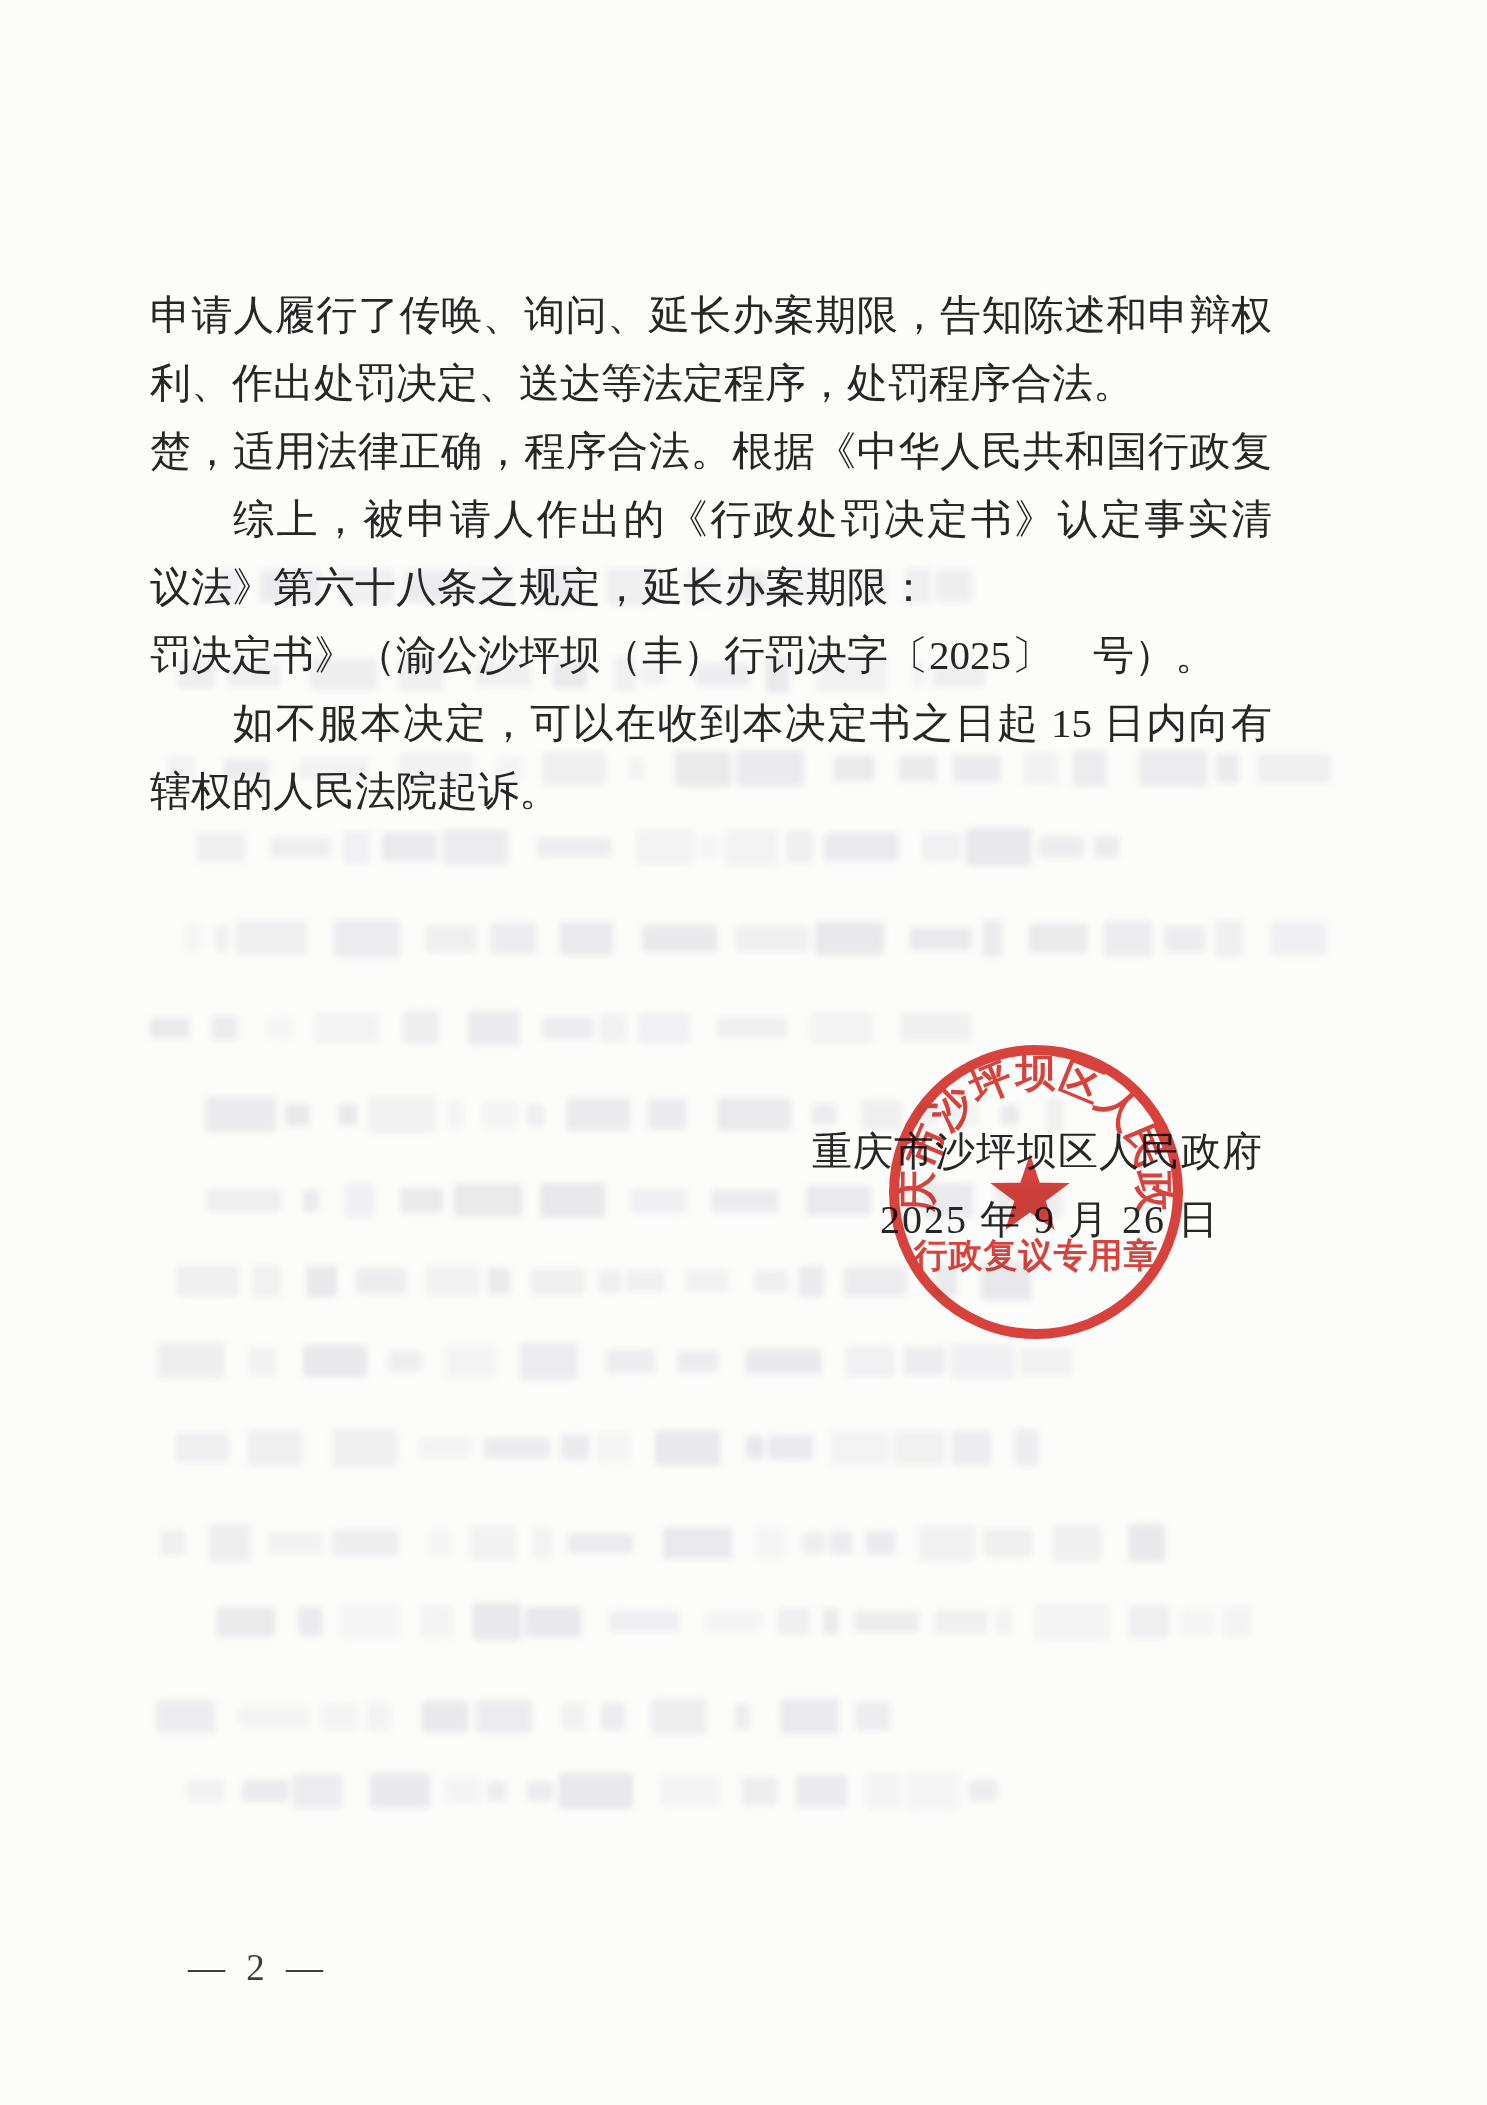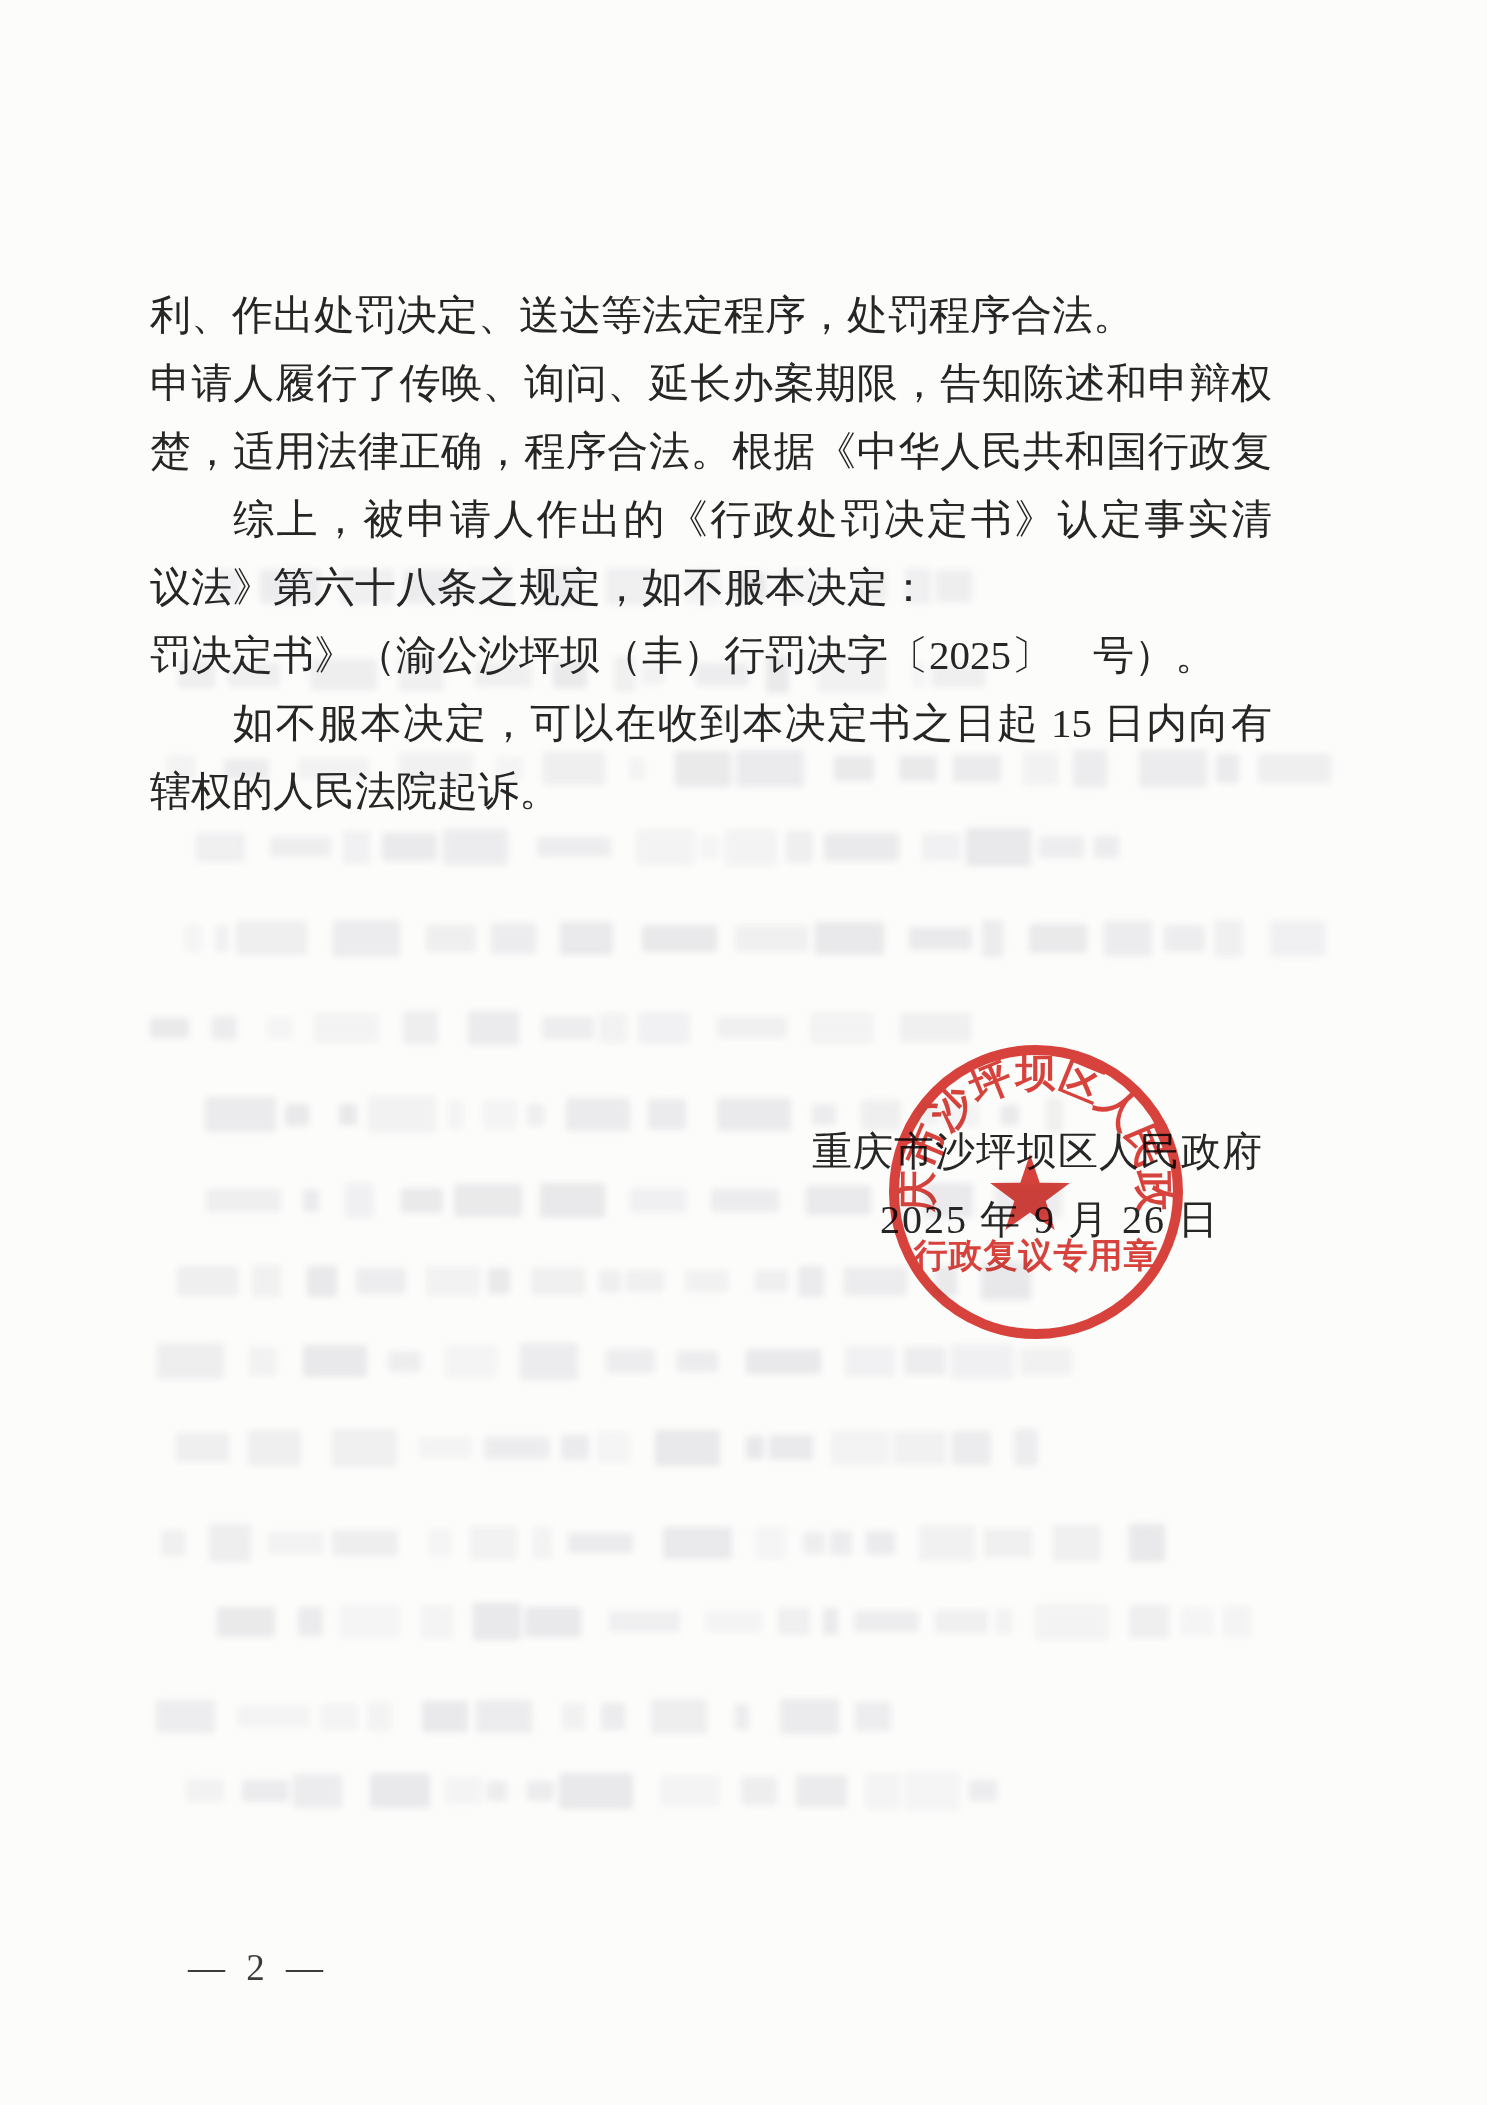--- a/index.html
+++ b/index.html
@@ -67,25 +67,25 @@
       <div class="bleed-row" style="top: 1262.44px; left: 177.024px;"><span style="width: 60.5674px; height: 29.3169px; margin-right: 14.7464px; opacity: 0.57;"></span><span style="width: 29.1752px; height: 32.6598px; margin-right: 25.6065px; opacity: 0.46;"></span><span style="width: 29.7835px; height: 31.0521px; margin-right: 19.4468px; opacity: 0.82;"></span><span style="width: 49.2379px; height: 25.6929px; margin-right: 20.8073px; opacity: 0.62;"></span><span style="width: 53.4221px; height: 30.2795px; margin-right: 8.5218px; opacity: 0.41;"></span><span style="width: 21.3348px; height: 26.0025px; margin-right: 21.7507px; opacity: 0.78;"></span><span style="width: 53.9342px; height: 27.0067px; margin-right: 13.7249px; opacity: 0.52;"></span><span style="width: 21.7879px; height: 22.7868px; margin-right: 5.48684px; opacity: 0.56;"></span><span style="width: 37.3034px; height: 21.6457px; margin-right: 21.7583px; opacity: 0.52;"></span><span style="width: 42.3646px; height: 21.7916px; margin-right: 27.5273px; opacity: 0.45;"></span><span style="width: 32.8103px; height: 22.1872px; margin-right: 9.68169px; opacity: 0.54;"></span><span style="width: 26.3786px; height: 30.9375px; margin-right: 20.1862px; opacity: 0.71;"></span><span style="width: 62.6515px; height: 28.8622px; margin-right: 28.2744px; opacity: 0.68;"></span><span style="width: 21.4761px; height: 31.2311px; margin-right: 24.6162px; opacity: 0.79;"></span><span style="width: 49.956px; height: 37.4102px; margin-right: 12.1366px; opacity: 0.85;"></span></div>
       <div class="bleed-row" style="top: 1342.52px; left: 157.223px;"><span style="width: 67.0835px; height: 36.1737px; margin-right: 24.2558px; opacity: 0.6;"></span><span style="width: 28.8315px; height: 29.6225px; margin-right: 25.7429px; opacity: 0.4;"></span><span style="width: 64.3344px; height: 32.2955px; margin-right: 20.2848px; opacity: 0.82;"></span><span style="width: 33.0129px; height: 20.5106px; margin-right: 24.574px; opacity: 0.58;"></span><span style="width: 52.0761px; height: 32.4573px; margin-right: 23.0888px; opacity: 0.33;"></span><span style="width: 57.7876px; height: 37.6571px; margin-right: 27.6779px; opacity: 0.67;"></span><span style="width: 49.1564px; height: 23.9301px; margin-right: 21.6419px; opacity: 0.61;"></span><span style="width: 41.2429px; height: 20.4068px; margin-right: 28.1594px; opacity: 0.66;"></span><span style="width: 74.5329px; height: 25.5399px; margin-right: 24.8412px; opacity: 0.82;"></span><span style="width: 49.4014px; height: 31.2016px; margin-right: 9.54643px; opacity: 0.43;"></span><span style="width: 41.6908px; height: 27.784px; margin-right: 5.32373px; opacity: 0.61;"></span><span style="width: 62.413px; height: 35.1266px; margin-right: 6.38285px; opacity: 0.47;"></span><span style="width: 52.1046px; height: 27.6022px; margin-right: 12.8868px; opacity: 0.46;"></span></div>
       <div class="bleed-row" style="top: 1429.02px; left: 175.862px;"><span style="width: 53.3776px; height: 29.0729px; margin-right: 19.221px; opacity: 0.54;"></span><span style="width: 52.6228px; height: 36.1611px; margin-right: 30.4664px; opacity: 0.55;"></span><span style="width: 65.6119px; height: 37.658px; margin-right: 22.1598px; opacity: 0.52;"></span><span style="width: 52.9517px; height: 20.9481px; margin-right: 12.0217px; opacity: 0.32;"></span><span style="width: 66.1214px; height: 22.0094px; margin-right: 10.7116px; opacity: 0.67;"></span><span style="width: 27.7312px; height: 24.8999px; margin-right: 7.95129px; opacity: 0.72;"></span><span style="width: 33.0372px; height: 31.2418px; margin-right: 25.1595px; opacity: 0.31;"></span><span style="width: 65.1542px; height: 36.4029px; margin-right: 25.5143px; opacity: 0.82;"></span><span style="width: 18.5012px; height: 23.2623px; margin-right: 5.08452px; opacity: 0.84;"></span><span style="width: 43.5531px; height: 24.9774px; margin-right: 18.6553px; opacity: 0.76;"></span><span style="width: 57.8865px; height: 34.2334px; margin-right: 4.27008px; opacity: 0.36;"></span><span style="width: 52.2386px; height: 33.488px; margin-right: 6.46112px; opacity: 0.46;"></span><span style="width: 39.1282px; height: 33.8624px; margin-right: 22.9215px; opacity: 0.65;"></span><span style="width: 23.7238px; height: 36.7469px; margin-right: 31.9477px; opacity: 0.64;"></span></div>
       <div class="bleed-row" style="top: 1524.1px; left: 161.216px;"><span style="width: 23.895px; height: 26.19px; margin-right: 23.5142px; opacity: 0.53;"></span><span style="width: 42.77px; height: 37.7295px; margin-right: 16.539px; opacity: 0.6;"></span><span style="width: 54.9697px; height: 21.838px; margin-right: 8.79331px; opacity: 0.4;"></span><span style="width: 65.9489px; height: 26.0553px; margin-right: 31.8843px; opacity: 0.6;"></span><span style="width: 21.9773px; height: 28.6134px; margin-right: 18.2208px; opacity: 0.31;"></span><span style="width: 47.5908px; height: 34.7383px; margin-right: 16.1703px; opacity: 0.42;"></span><span style="width: 18.145px; height: 31.4364px; margin-right: 16.2001px; opacity: 0.37;"></span><span style="width: 65.6342px; height: 20.3694px; margin-right: 29.5572px; opacity: 0.7;"></span><span style="width: 69.1742px; height: 32.0482px; margin-right: 23.0968px; opacity: 0.76;"></span><span style="width: 31.0601px; height: 32.1636px; margin-right: 17.0446px; opacity: 0.3;"></span><span style="width: 21.5774px; height: 21.6055px; margin-right: 5.63851px; opacity: 0.58;"></span><span style="width: 21.4119px; height: 23.9887px; margin-right: 14.1169px; opacity: 0.66;"></span><span style="width: 29.1588px; height: 24.4175px; margin-right: 24.0479px; opacity: 0.71;"></span><span style="width: 56.2083px; height: 35.5305px; margin-right: 9.04503px; opacity: 0.45;"></span><span style="width: 47.8992px; height: 27.2758px; margin-right: 20.5771px; opacity: 0.52;"></span><span style="width: 48.1554px; height: 35.8215px; margin-right: 27.8774px; opacity: 0.52;"></span><span style="width: 36.2258px; height: 37.5167px; margin-right: 24.7029px; opacity: 0.82;"></span></div>
       <div class="bleed-row" style="top: 1603.34px; left: 217.251px;"><span style="width: 58.2325px; height: 30.22px; margin-right: 22.1389px; opacity: 0.79;"></span><span style="width: 25.3047px; height: 28.6583px; margin-right: 16.3695px; opacity: 0.72;"></span><span style="width: 60.391px; height: 32.454px; margin-right: 21.1329px; opacity: 0.3;"></span><span style="width: 32.3922px; height: 33.6792px; margin-right: 19.6968px; opacity: 0.32;"></span><span style="width: 48.1962px; height: 36.6945px; margin-right: 4.31812px; opacity: 0.82;"></span><span style="width: 55.355px; height: 29.8593px; margin-right: 28.0982px; opacity: 0.8;"></span><span style="width: 70.8726px; height: 20.9979px; margin-right: 25.1168px; opacity: 0.5;"></span><span style="width: 57.3417px; height: 21.5994px; margin-right: 15.537px; opacity: 0.34;"></span><span style="width: 32.8076px; height: 26.6522px; margin-right: 12.8286px; opacity: 0.51;"></span><span style="width: 14.7614px; height: 27.146px; margin-right: 15.6865px; opacity: 0.74;"></span><span style="width: 64.867px; height: 20.9408px; margin-right: 16.4008px; opacity: 0.61;"></span><span style="width: 53.332px; height: 22.4377px; margin-right: 7.27764px; opacity: 0.52;"></span><span style="width: 16.7751px; height: 24.9808px; margin-right: 22.5992px; opacity: 0.4;"></span><span style="width: 74.074px; height: 35.9432px; margin-right: 19.6537px; opacity: 0.39;"></span><span style="width: 40.1018px; height: 32.6165px; margin-right: 11.9408px; opacity: 0.54;"></span><span style="width: 33.1286px; height: 27.0259px; margin-right: 9.47606px; opacity: 0.3;"></span><span style="width: 27.6292px; height: 31.2117px; margin-right: 22.3541px; opacity: 0.32;"></span></div>
       <div class="bleed-row" style="top: 1699.17px; left: 156.052px;"><span style="width: 58.9006px; height: 32.2988px; margin-right: 23.0314px; opacity: 0.62;"></span><span style="width: 72.2965px; height: 21.0627px; margin-right: 10.8324px; opacity: 0.39;"></span><span style="width: 36.7288px; height: 25.8831px; margin-right: 9.6527px; opacity: 0.32;"></span><span style="width: 23.5562px; height: 29.1815px; margin-right: 31.1823px; opacity: 0.38;"></span><span style="width: 45.9707px; height: 31.3215px; margin-right: 7.56171px; opacity: 0.8;"></span><span style="width: 55.85px; height: 33.0113px; margin-right: 30.2719px; opacity: 0.68;"></span><span style="width: 23.1352px; height: 26.9394px; margin-right: 16.5003px; opacity: 0.45;"></span><span style="width: 23.2312px; height: 27.2953px; margin-right: 26.1618px; opacity: 0.65;"></span><span style="width: 56.0569px; height: 34.6348px; margin-right: 27.861px; opacity: 0.6;"></span><span style="width: 14.1931px; height: 26.1827px; margin-right: 30.8832px; opacity: 0.67;"></span><span style="width: 59.6795px; height: 34.961px; margin-right: 15.2383px; opacity: 0.72;"></span><span style="width: 36.3717px; height: 29.6624px; margin-right: 4.40576px; opacity: 0.61;"></span></div>
       <div class="bleed-row" style="top: 1772.03px; left: 186.02px;"><span style="width: 38.0008px; height: 22.7926px; margin-right: 17.9328px; opacity: 0.4;"></span><span style="width: 46.8541px; height: 21.8153px; margin-right: 4.65434px; opacity: 0.72;"></span><span style="width: 48.8598px; height: 34.532px; margin-right: 28.0028px; opacity: 0.67;"></span><span style="width: 60.0115px; height: 35.0177px; margin-right: 14.8237px; opacity: 0.8;"></span><span style="width: 37.1974px; height: 26.729px; margin-right: 4.83312px; opacity: 0.35;"></span><span style="width: 20.1828px; height: 20.5425px; margin-right: 20.1677px; opacity: 0.67;"></span><span style="width: 26.4576px; height: 20.1136px; margin-right: 5.16233px; opacity: 0.68;"></span><span style="width: 74.0039px; height: 35.9564px; margin-right: 26.937px; opacity: 0.82;"></span><span style="width: 59.6748px; height: 29.9662px; margin-right: 21.3529px; opacity: 0.34;"></span><span style="width: 36.2239px; height: 28.5213px; margin-right: 18.7131px; opacity: 0.58;"></span><span style="width: 50.7811px; height: 31.5479px; margin-right: 18.1037px; opacity: 0.7;"></span><span style="width: 35.0891px; height: 35.3922px; margin-right: 4.3999px; opacity: 0.32;"></span><span style="width: 55.4156px; height: 37.65px; margin-right: 9.68098px; opacity: 0.3;"></span><span style="width: 27.3762px; height: 20.7041px; margin-right: 16.4826px; opacity: 0.67;"></span></div>
     </div>
 
   <div class="body-text">
+    <div class="line j">申请人履行了传唤、询问、延长办案期限，告知陈述和申辩权</div>
     <div class="line">利、作出处罚决定、送达等法定程序，处罚程序合法。</div>
-    <div class="line j">申请人履行了传唤、询问、延长办案期限，告知陈述和申辩权</div>
     <div class="line j">楚，适用法律正确，程序合法。根据《中华人民共和国行政复</div>
     <div class="line j indent">综上，被申请人作出的《行政处罚决定书》认定事实清</div>
-    <div class="line">议法》第六十八条之规定，如不服本决定：</div>
+    <div class="line">议法》第六十八条之规定，延长办案期限：</div>
     <div class="line">罚决定书》（渝公沙坪坝（丰）行罚决字〔2025〕　号）。</div>
     <div class="line j indent">如不服本决定，可以在收到本决定书之日起 15 日内向有管</div>
     <div class="line">辖权的人民法院起诉。</div>
   </div>
 
   <div class="sig-org">重庆市沙坪坝区人民政府</div>
   <div class="sig-date">2025 年 9 月 26 日</div>
 
   <svg class="seal" width="310" height="310" viewBox="0 0 310 310">
     <circle cx="155" cy="155" r="142" fill="none" stroke="#d7342c" stroke-width="10"></circle>

